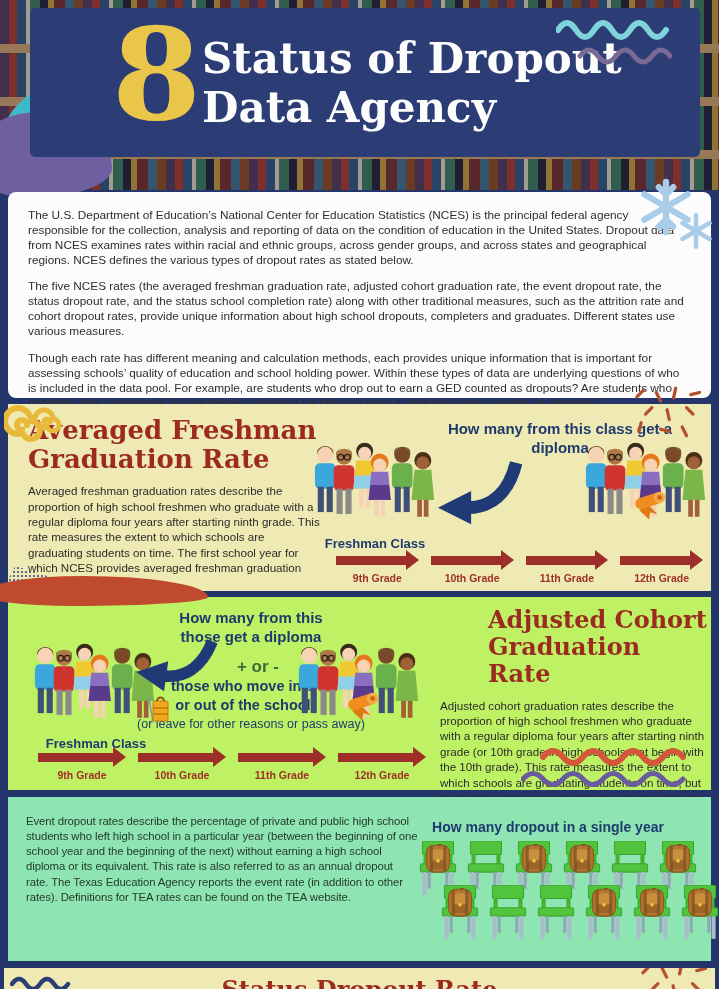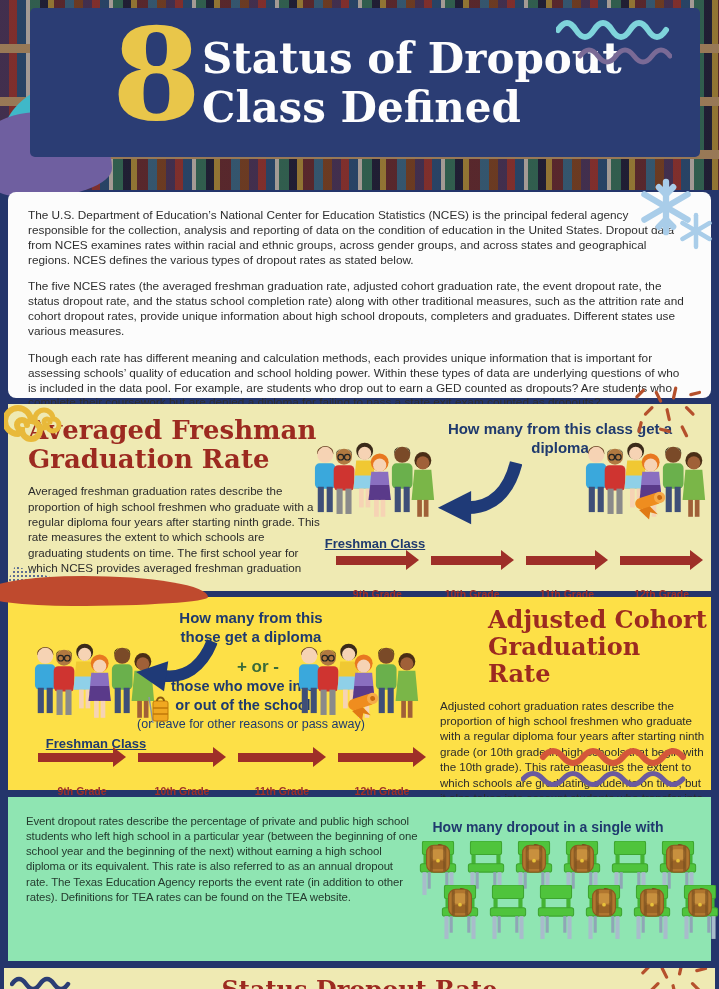--- a/index.html
+++ b/index.html
@@ -50,48 +50,48 @@
   .snow-2 { right:6px; top:212px; }
 
   
   .section { position:absolute; left:8px; width:703px; }
   .sec-title {
     font-family:"DejaVu Serif", serif; font-weight:bold;
     color:#9c2a20; line-height:1.12;
   }
   .sec-body { color:#2b2b2b; }
   .diagram-heading { color:#1f3a6e; font-weight:bold; text-align:center; }
-  .freshman-label { color:#1f3a6e; font-weight:bold; font-size:13px; text-align:center;text-decoration:underline; }
+  .freshman-label { color:#1f3a6e; font-weight:bold; font-size:13px; text-align:center; }
   .grades-row { position:absolute; display:flex; }
   .grade-item { flex:1; position:relative; padding:0 6px; }
   .grade-bar { height:9px; background:#9e2f28; margin-right:13px; position:relative; margin-top:6px; }
   .grade-bar::after {
     content:""; position:absolute; right:-13px; top:-6px;
     border-left:13px solid #9e2f28; border-top:10.5px solid transparent; border-bottom:10.5px solid transparent;
   }
-  .grade-label { margin-top:23px; color:#9e2f28; font-weight:bold; font-size:10.5px; text-align:center; }
+  .grade-label { margin-top:7px; color:#9e2f28; font-weight:bold; font-size:10.5px; text-align:center; }
   .group-wrap { position:absolute; }
 
   
   .sec-averaged { top:404px; height:187px; background:#efeab3; }
   .s1-left { position:absolute; left:20px; top:12px; width:292px; }
   .s1-left .sec-title { font-size:26px; }
   .s1-left .sec-body { margin-top:9px; font-size:11.6px; line-height:1.33; }
   .s1-diagram { position:absolute; left:300px; top:0; right:0; bottom:0; }
   .s1-heading { position:absolute; left:110px; top:16px; width:240px; font-size:15px; line-height:1.25;margin-left:22px; }
   .s1-group1 { left:6px; top:30px; }
   .s1-group2 { right:4px; top:30px; }
   .s1-arrow { position:absolute; left:126px; top:52px; }
   .s1-freshman { position:absolute; left:6px; top:132px; width:122px; }
   .s1-grades { left:22px; right:2px; top:146px; }
   .spiral { position:absolute; left:4px; top:394px; z-index:6; }
   .confetti-1 { position:absolute; right:14px; top:386px; z-index:6; }
 
   
-  .sec-adjusted { top:597px; height:193px; background:#fde047; }
+  .sec-adjusted { top:597px; height:193px; background:#bef264; }
   .s2-diagram { position:absolute; left:0; top:0; width:430px; bottom:0; }
   .s2-heading { position:absolute; left:148px; top:12px; width:190px; font-size:15px; line-height:1.25; }
   .plus-minus { position:absolute; left:195px; top:60px; width:110px; text-align:center;
                 color:#3a6b3a; font-weight:bold; font-size:17px; }
   .move-text { position:absolute; left:150px; top:80px; width:170px; text-align:center;
                color:#1f3a6e; font-weight:bold; font-size:14.5px; line-height:1.3; }
   .leave-text { position:absolute; left:118px; top:120px; width:250px; text-align:center;
                 color:#1f3a6e; font-size:12.5px; }
   .s2-group1 { left:26px; top:38px; }
   .s2-group2 { left:290px; top:38px; }
@@ -219,21 +219,21 @@
 
   <div class="photo"></div>
   <div class="feather">
     <svg width="48" height="64" viewBox="0 0 48 64">
       <path d="M42,2 C14,16 2,42 6,62 C28,50 40,26 42,2 z" fill="#3fb8c9"></path>
     </svg>
   </div>
   <div class="purple-blob"></div>
   <div class="header-card">
     <div class="big-number">8</div>
-    <h1 class="poster-title"><span>Status of Dropout</span><br><span>Class Defined</span></h1>
+    <h1 class="poster-title"><span>Status of Dropout</span><br><span>Data Agency</span></h1>
     <div class="waves-top">
       <svg width="116" height="52" viewBox="0 0 116 52">
         <path d="M2,14 q9,-14 18,0 t18,0 t18,0 t18,0 t18,0 t18,0" stroke="#7fd4db" stroke-width="6" fill="none" stroke-linecap="round"></path>
         <path d="M24,40 q9,-12 18,0 t18,0 t18,0 t18,0 t18,0" stroke="#7a6a96" stroke-width="5" fill="none" stroke-linecap="round"></path>
       </svg>
     </div>
   </div>
 
   <div class="intro">
     <p>The U.S. Department of Education’s National Center for Education Statistics (NCES) is the principal federal agency responsible for the collection, analysis and reporting of data on the condition of education in the United States. Dropout data from NCES examines rates within racial and ethnic groups, across gender groups, and across states and geographical regions. NCES defines the various types of dropout rates as stated below.</p>
@@ -383,21 +383,21 @@
         <path d="M22,10 q10,-12 20,0 t20,0 t20,0 t20,0 t20,0 t20,0 t20,0" stroke="#d4573a" stroke-width="6" fill="none" stroke-linecap="round"></path>
         <path d="M2,32 q10,-11 20,0 t20,0 t20,0 t20,0 t20,0 t20,0 t20,0 t20,0" stroke="#6a5a9e" stroke-width="5" fill="none" stroke-linecap="round"></path>
       </svg>
     </div>
   </section>
 
   <section class="section sec-event">
     <div class="s3-left">
       <p class="sec-body">Event dropout rates describe the percentage of private and public high school students who left high school in a particular year (between the beginning of one school year and the beginning of the next) without earning a high school diploma or its equivalent. This rate is also referred to as an annual dropout rate. The Texas Education Agency reports the event rate (in addition to other rates). Definitions for TEA rates can be found on the TEA website.</p>
     </div>
-    <div class="diagram-heading s3-heading">How many dropout in a single with</div>
+    <div class="diagram-heading s3-heading">How many dropout in a single year</div>
     <div class="chairs">
       <div class="chair-row chair-row-0">
           <span class="chair"><svg width="44" height="56" viewBox="0 0 40 54">
               <rect x="5" y="0" width="30" height="13" rx="2" fill="#4fc43c" stroke="#3da52e"></rect>
               <rect x="6" y="13" width="4" height="10" fill="#44b334"></rect>
               <rect x="30" y="13" width="4" height="10" fill="#44b334"></rect>
               <rect x="3" y="22" width="34" height="8" rx="2" fill="#4fc43c" stroke="#3da52e"></rect>
               <rect x="5" y="30" width="4" height="22" fill="#a8bccb"></rect>
               <rect x="31" y="30" width="4" height="22" fill="#a8bccb"></rect>
               <rect x="10" y="30" width="3" height="16" fill="#8fa6b6"></rect>

